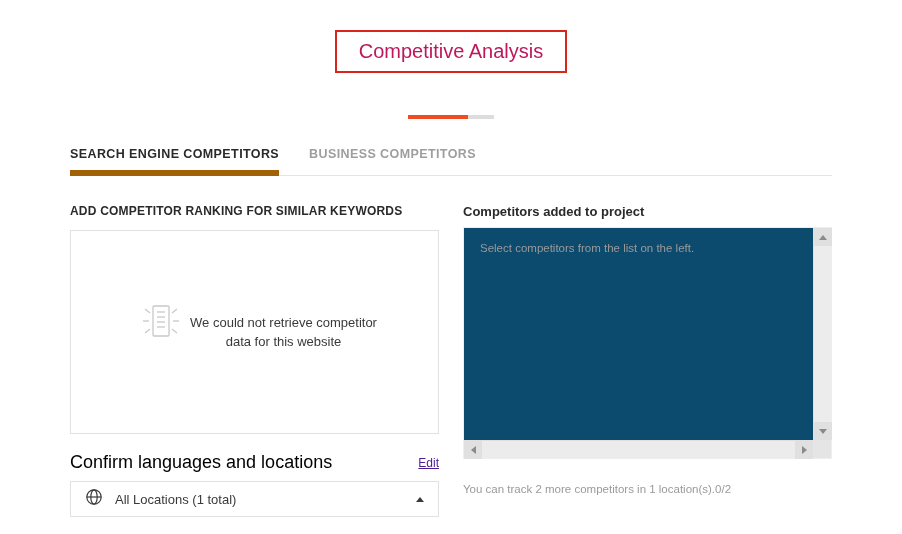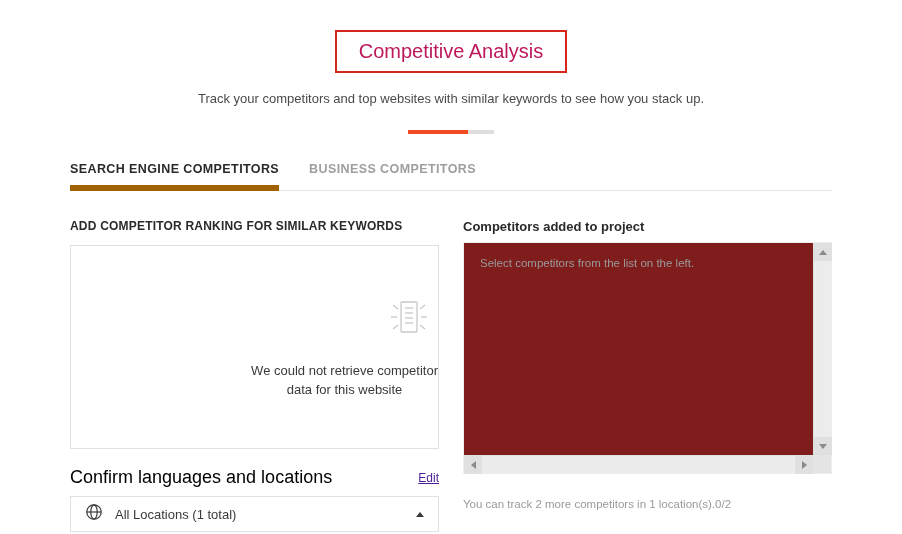--- a/index.html
+++ b/index.html
@@ -11,24 +11,24 @@
 .subtitle{font-size:13px;color:#4a4a4a}
 .progress{width:86px;height:4px;background:#ddd;margin:24px auto 0;position:relative}
 .progress-fill{position:absolute;left:0;top:0;height:100%;width:60px;background:#f04b23}
 .tabs{display:flex;border-bottom:1px solid #e5e5e5;margin-bottom:28px}
 .tab{padding:0 0 9px;margin-right:30px;font-size:12.5px;font-weight:700;letter-spacing:.4px;color:#9e9e9e;cursor:pointer}
 .tab.active{color:#2a2a2a;border-bottom:6px solid #a16207;margin-bottom:-1px}
 .cols{display:flex;gap:24px}
 .col{flex:1;min-width:0}
 .sec-title{font-size:12px;font-weight:700;letter-spacing:.2px;color:#2a2a2a;margin-bottom:12px}
 .sec-title-r{font-size:13px;font-weight:700;color:#2a2a2a;margin-bottom:8px}
-.panel{border:1px solid #e1e1e1;height:204px;display:flex;flex-direction:column;align-items:flex-end;justify-content:center}
+.panel{border:1px solid #e1e1e1;height:204px;display:flex;align-items:center;justify-content:center}
 .doc-icon{margin-bottom:18px}
 .empty-msg{font-size:13px;color:#3a3a3a;text-align:center;line-height:1.5}
-.scroll-panel{position:relative;height:232px;border:1px solid #eee;background:#7f1d1d}
+.scroll-panel{position:relative;height:232px;border:1px solid #eee;background:#0c4a6e}
 .scroll-inner{padding:14px 16px;font-size:11.5px;color:#9a9a9a}
 .vbar{position:absolute;right:0;top:0;bottom:18px;width:18px;background:#ececec;border-left:1px solid #e0e0e0;display:flex;flex-direction:column;align-items:center;justify-content:space-between}
 .hbar{position:absolute;left:0;right:18px;bottom:0;height:18px;background:#ececec;border-top:1px solid #e0e0e0;display:flex;align-items:center;justify-content:space-between}
 .sb-btn{width:18px;height:18px;background:#e0e0e0;display:flex;align-items:center;justify-content:center}
 .tri{width:0;height:0;border-style:solid}
 .tri-u{border-width:0 4px 5px;border-color:transparent transparent #8a8a8a}
 .tri-d{border-width:5px 4px 0;border-color:#8a8a8a transparent transparent}
 .tri-l{border-width:4px 5px 4px 0;border-color:transparent #8a8a8a transparent transparent}
 .tri-r{border-width:4px 0 4px 5px;border-color:transparent transparent transparent #8a8a8a}
 .corner{position:absolute;right:0;bottom:0;width:18px;height:18px;background:#e5e5e5}
@@ -42,21 +42,20 @@
 .foot-row{display:flex;margin-top:24px;font-size:11.5px;color:#9a9a9a}
 </style>
 </head>
 <body>
 
 <div class="container">
   <div class="hero">
     <div class="title-wrap">
       <h1 class="title">Competitive Analysis</h1>
     </div>
-    <p class="subtitle">Track your competitors and top websites with similar keywords to see how you stack up.</p>
     <div class="progress">
       <div class="progress-fill"></div>
     </div>
   </div>
 
   <div class="tabs">
     <div class="tab active">SEARCH ENGINE COMPETITORS</div>
     <div class="tab">BUSINESS COMPETITORS</div>
   </div>
 

